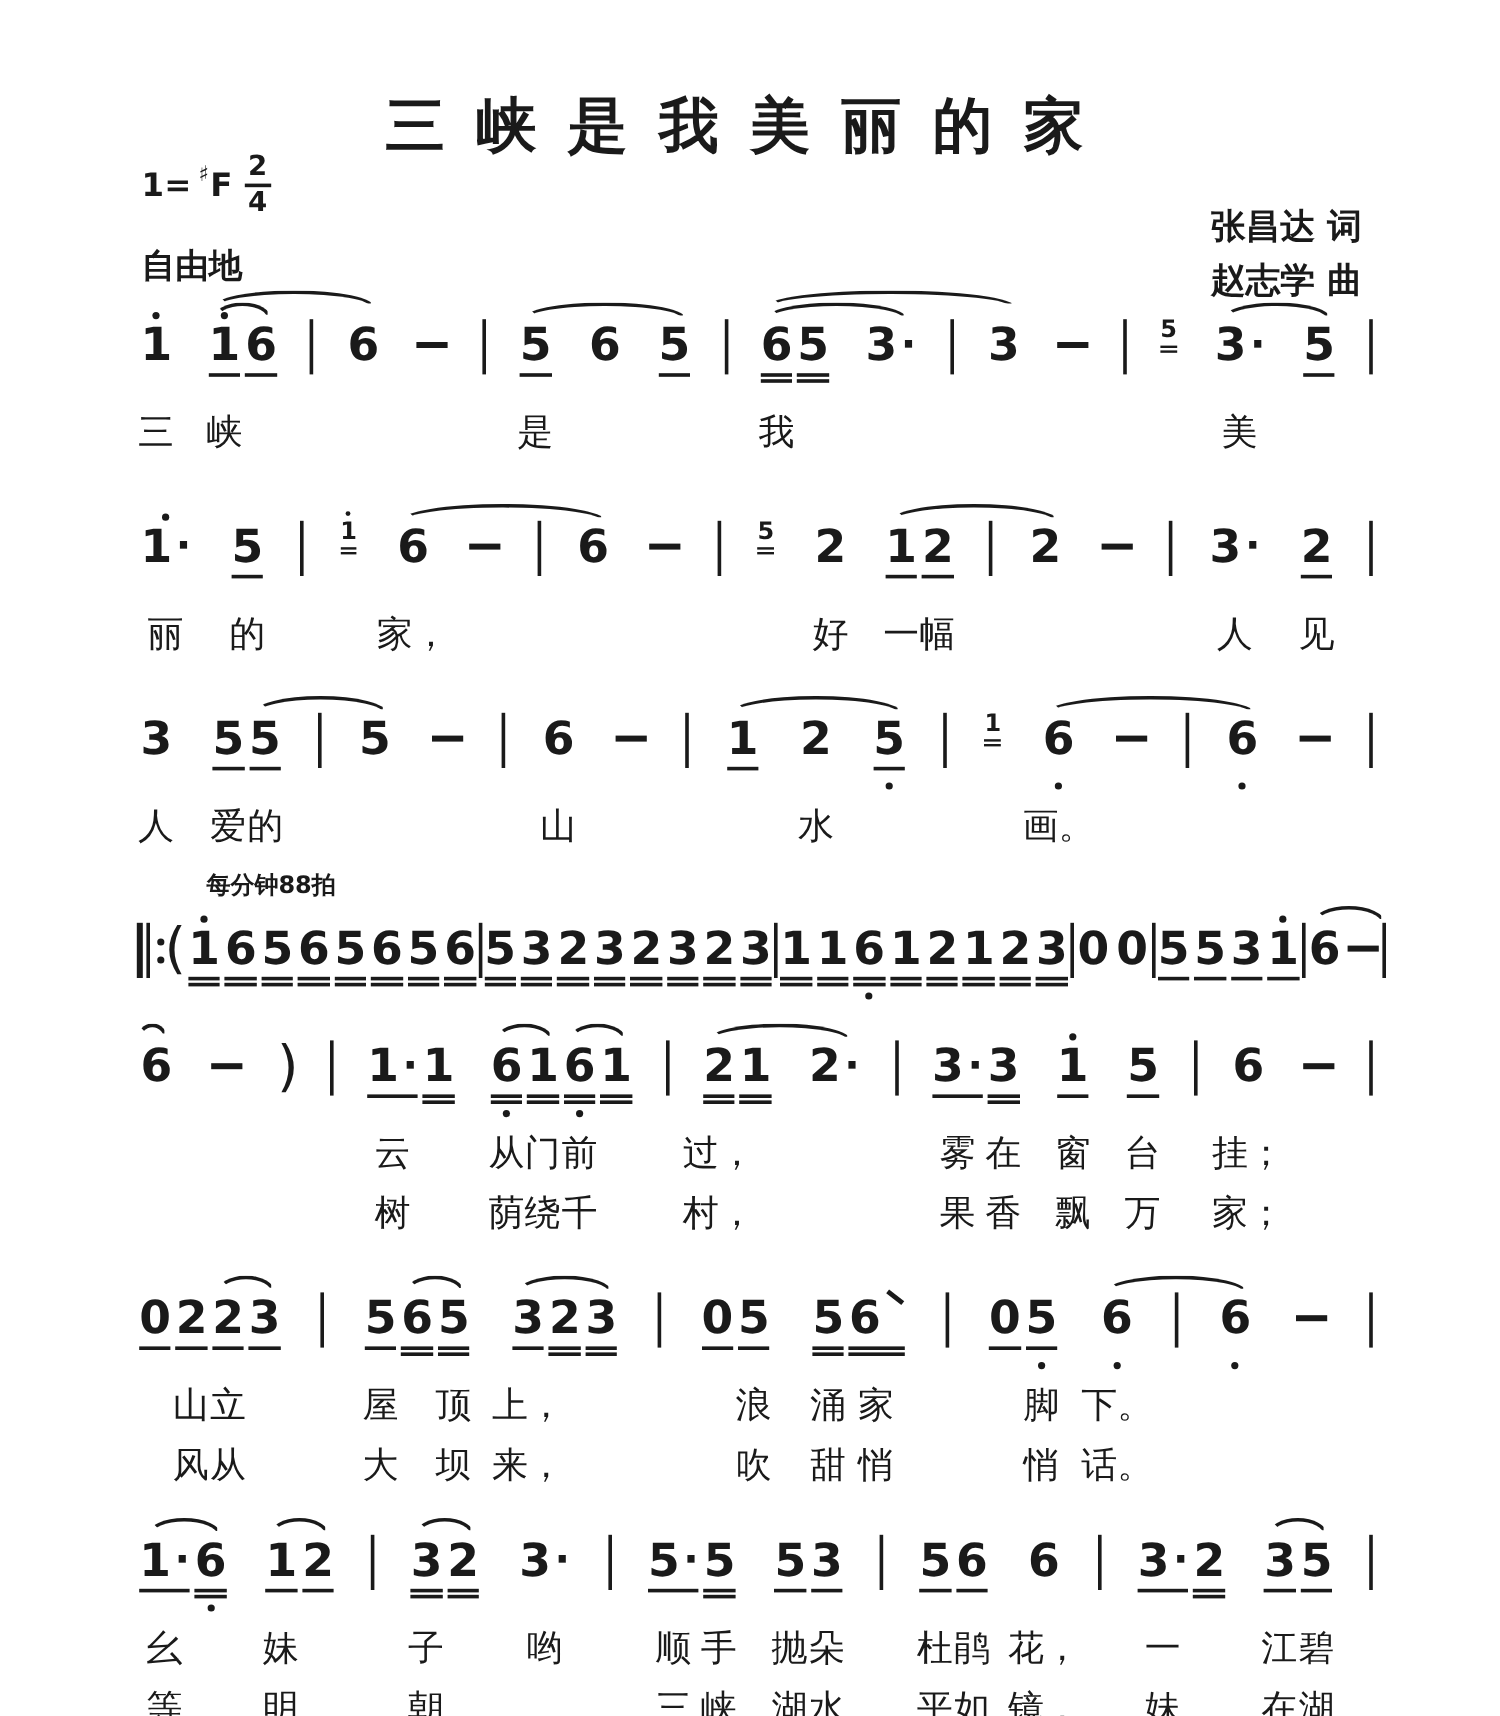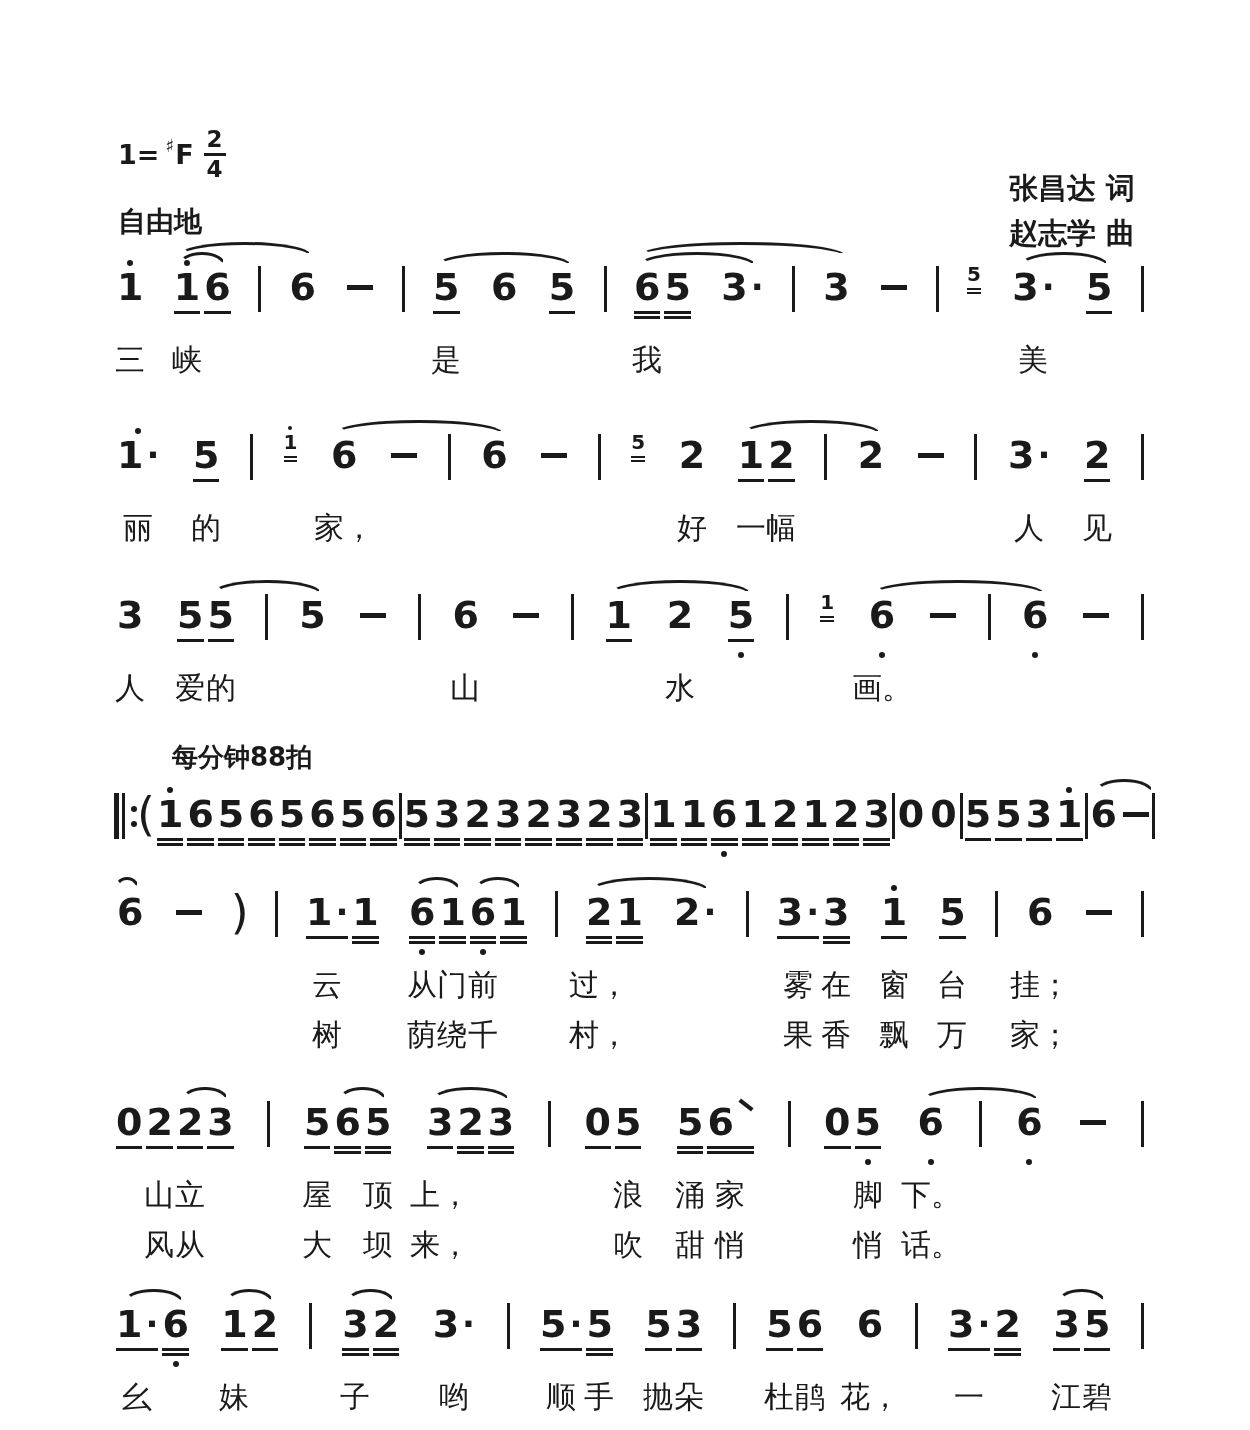--- a/index.html
+++ b/index.html
@@ -12,21 +12,21 @@
   .keysig{position:absolute;left:118px;top:128px;font-size:27px;font-weight:700;display:flex;align-items:center;}
   .keysig .acc{font-size:18px;vertical-align:super;position:relative;top:-9px;margin:0 1px 0 6px;}
   .frac{display:inline-flex;flex-direction:column;align-items:center;line-height:1;margin-left:10px;font-size:23px;}
   .frac .fbar{width:22px;height:3px;background:#1a1a1a;margin:2px 0;}
   .expression{position:absolute;left:118px;top:203px;font-size:28px;font-weight:700;}
   .subtitle{position:absolute;left:0;width:100%;text-align:center;top:172px;font-size:30px;font-weight:700;letter-spacing:4px;}
   .credits{position:absolute;right:115px;top:166px;font-size:29px;font-weight:700;text-align:right;line-height:1.55;}
 
   
   .score{padding:0 106px 0 114px;}
-  .tempo-label{margin:24px 0 0 58px;font-size:26px;font-weight:700;}
+  .tempo-label{margin:8px 0 0 58px;font-size:20px;font-weight:700;}
   .line{position:relative;}
   .note-row{position:relative;display:flex;justify-content:space-between;align-items:flex-start;height:78px;}
   .note-row>*{flex:0 0 auto;}
 
   .tok{display:inline-flex;flex-direction:column;align-items:center;padding:0 3px;}
   .grp{display:inline-flex;}
   .grp .tok{padding:0 2px;}
   .dots-top{height:12px;display:flex;align-items:flex-end;}
   .dots-bot{height:10px;display:flex;align-items:flex-start;padding-top:2px;}
   .octdot{width:6px;height:6px;border-radius:50%;background:#1a1a1a;}
@@ -57,20 +57,21 @@
 
   .arc{position:absolute;height:14px;border:3px solid transparent;border-top-color:#1a1a1a;
        border-radius:50% 50% 0 0 / 100% 100% 0 0;box-sizing:border-box;}
   .lyric{position:absolute;font-size:30px;white-space:nowrap;transform:translateX(-50%);}
 </style>
 </head>
 <body>
 
 <div class="page">
   <div class="header">
+    <div class="title">三峡是我美丽的家</div>
     <div class="keysig">
       <span>1=</span>
         <span class="acc">♯</span>
         <span>F</span>
       <span class="frac">
         <span>2</span>
         <span class="fbar"></span>
         <span>4</span>
       </span>
     </div>

